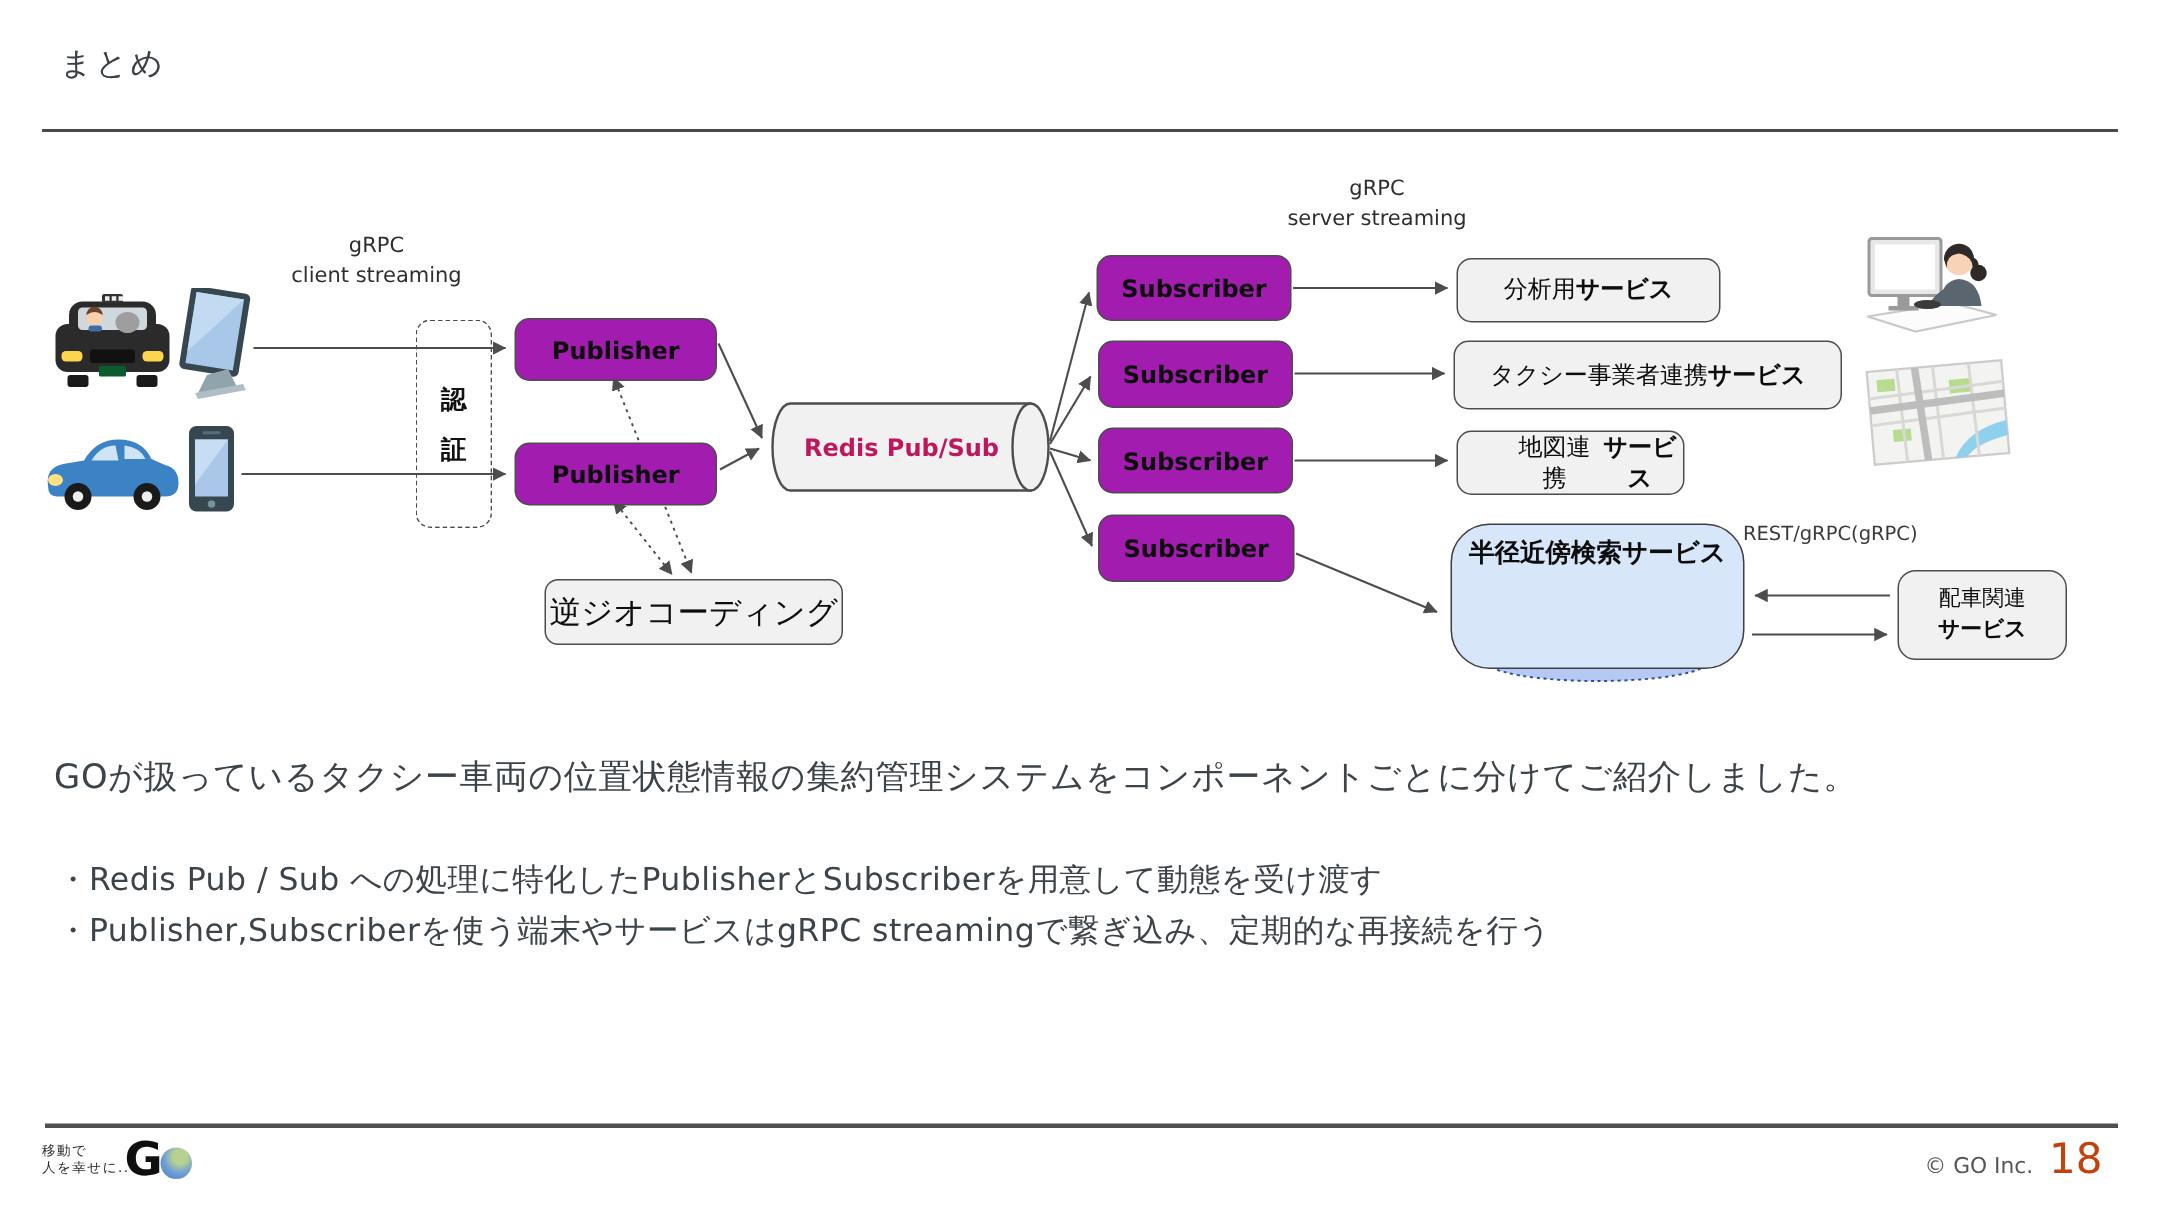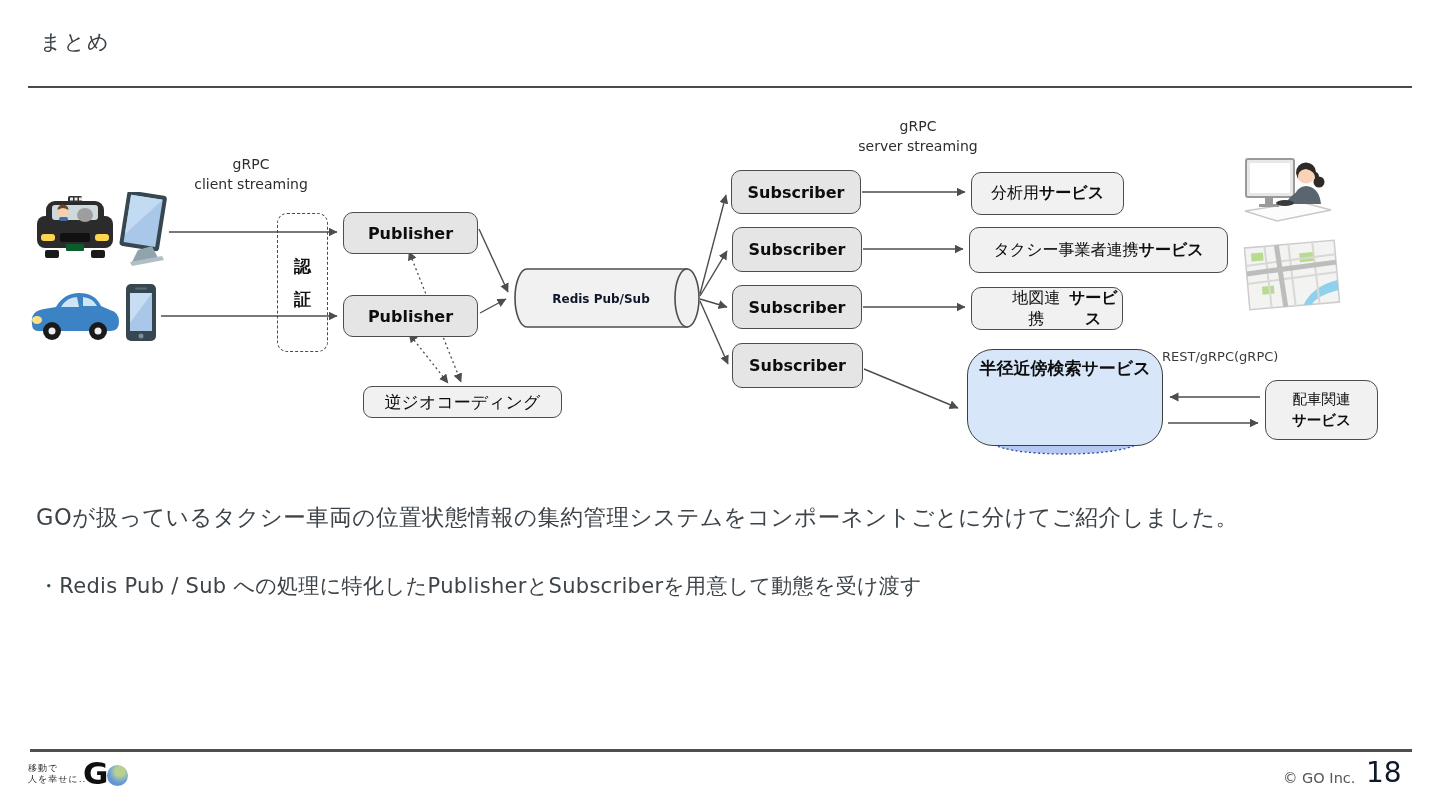--- a/index.html
+++ b/index.html
@@ -8,56 +8,56 @@
     font-family:"DejaVu Sans","Liberation Sans",sans-serif;color:#333;overflow:hidden;
   }
   .abs{position:absolute;}
   
   .slide-title{left:40px;top:28px;font-size:21px;color:#3a4045;letter-spacing:2px;}
   .title-rule{left:28px;top:86px;width:1384px;height:2px;background:#4a4a4a;}
   
   .node{
     position:absolute;border:1.6px solid #4d4d4d;border-radius:10px;
     display:flex;align-items:center;justify-content:center;
-    background:#e5e5e5;font-weight:bold;font-size:16px;color:#0d0d0d;
+    background:#a21caf;font-weight:bold;font-size:16px;color:#0d0d0d;
     box-sizing:border-box;text-align:center;
   }
   .node.gray{background:#f1f1f2;font-weight:normal;}
   .node .svc-bold{font-weight:bold;}
   .auth-box{
     position:absolute;left:277px;top:213px;width:51px;height:139px;
     border:1.6px dashed #4a4a4a;border-radius:10px;box-sizing:border-box;
     display:flex;flex-direction:column;align-items:center;justify-content:center;gap:10px;
     font-weight:bold;font-size:17px;color:#111;background:transparent;
   }
   .radius-box{
     position:absolute;left:967px;top:349px;width:196px;height:97px;
     border:1.8px solid #3f3f3f;border-radius:26px;background:#d8e6f9;box-sizing:border-box;
     display:flex;flex-direction:column;align-items:center;
     font-weight:bold;font-size:17px;color:#0d0d0d;padding-top:7px;
   }
   .redis-label{
     left:515px;top:270px;width:172px;height:57px;display:flex;align-items:center;justify-content:center;
-    font-weight:bold;font-size:12px;color:#0f172a;
+    font-weight:bold;font-size:16px;color:#be185d;
   }
   .stream-label{text-align:center;font-size:14px;line-height:1.4;color:#2e2e2e;}
   .rest-label{left:1162px;top:349px;font-size:13px;color:#3a3a3a;}
   
   .lead-text{left:36px;top:502px;font-size:22.5px;color:#3d4449;letter-spacing:0.5px;}
   .bullets{left:38px;top:570px;font-size:21px;color:#3d4449;line-height:33.5px;letter-spacing:0.3px;}
   
   .footer-rule{left:30px;top:749px;width:1382px;height:2.5px;background:#4f4f4f;}
   .tagline{left:28px;top:763px;font-size:9px;line-height:11px;color:#2c2c2c;letter-spacing:1px;}
   .brand-g{left:83px;top:755px;font-size:31px;font-weight:900;color:#0f0f0f;}
   .brand-globe{
     left:107px;top:765px;width:21px;height:21px;border-radius:50%;
     background:radial-gradient(circle at 62% 30%, #b9d18f 0 24%, #6f9fd8 55%, #4c7cbf 100%);
   }
   .copyright{left:1283px;top:770px;font-size:14.5px;color:#565656;}
-  .page-num{left:1366px;top:756px;font-size:28px;color:#0f172a;}
+  .page-num{left:1366px;top:756px;font-size:28px;color:#c2410c;}
 </style>
 </head>
 <body>
 
 <div class="abs slide-title">まとめ</div>
 <div class="abs title-rule"></div>
 
 <svg class="abs" style="left:0;top:0;" width="1440" height="500" viewBox="0 0 1440 500">
   <defs>
     <marker id="arr" markerWidth="10" markerHeight="10" refX="8.5" refY="4.5" orient="auto" markerUnits="userSpaceOnUse">
@@ -201,21 +201,21 @@
 <div class="node" style="left:343px;top:212px;width:135px;height:42px;">Publisher</div>
 <div class="node" style="left:343px;top:295px;width:135px;height:42px;">Publisher</div>
 
 <div class="abs redis-label">Redis Pub/Sub</div>
 
 <div class="node" style="left:731px;top:170px;width:130px;height:44px;">Subscriber</div>
 <div class="node" style="left:732px;top:227px;width:130px;height:45px;">Subscriber</div>
 <div class="node" style="left:732px;top:285px;width:130px;height:44px;">Subscriber</div>
 <div class="node" style="left:732px;top:343px;width:131px;height:45px;">Subscriber</div>
 
-<div class="node gray" style="left:971px;top:172px;width:153px;height:43px;">
+<div class="node gray" style="left:971px;top:172px;width:176px;height:43px;">
   <span>分析用</span>
     <span class="svc-bold">サービス</span>
 </div>
 <div class="node gray" style="left:969px;top:227px;width:259px;height:46px;">
   <span>タクシー事業者連携</span>
     <span class="svc-bold">サービス</span>
 </div>
 <div class="node gray" style="left:971px;top:287px;width:152px;height:43px;padding-left:36px;">
   <span>地図連携</span>
     <span class="svc-bold">サービス</span>
@@ -223,25 +223,26 @@
 
 <div class="radius-box">
   <span>半径近傍検索サービス</span>
 </div>
 
 <div class="node gray" style="left:1265px;top:380px;width:113px;height:60px;border-radius:12px;flex-direction:column;line-height:21px;font-size:14.5px;">
   <span>配車関連</span>
   <span class="svc-bold">サービス</span>
 </div>
 
-<div class="node gray" style="left:363px;top:386px;width:199px;height:32px;border-radius:9px;font-size:17px;">逆ジオコーディング</div>
+<div class="node gray" style="left:363px;top:386px;width:199px;height:44px;border-radius:9px;font-size:21px;">逆ジオコーディング</div>
 
 <div class="abs lead-text">GOが扱っているタクシー車両の位置状態情報の集約管理システムをコンポーネントごとに分けてご紹介しました。</div>
 <div class="abs bullets">
   <div>・Redis Pub / Sub への処理に特化したPublisherとSubscriberを用意して動態を受け渡す</div>
+  <div>・Publisher,Subscriberを使う端末やサービスはgRPC streamingで繋ぎ込み、定期的な再接続を行う</div>
 </div>
 
 <div class="abs footer-rule"></div>
 <div class="abs tagline">
   <div>移動で</div>
   <div>人を幸せに..</div>
 </div>
 <div class="abs brand-g">G</div>
 <div class="abs brand-globe"></div>
 <div class="abs copyright">© GO Inc.</div>

